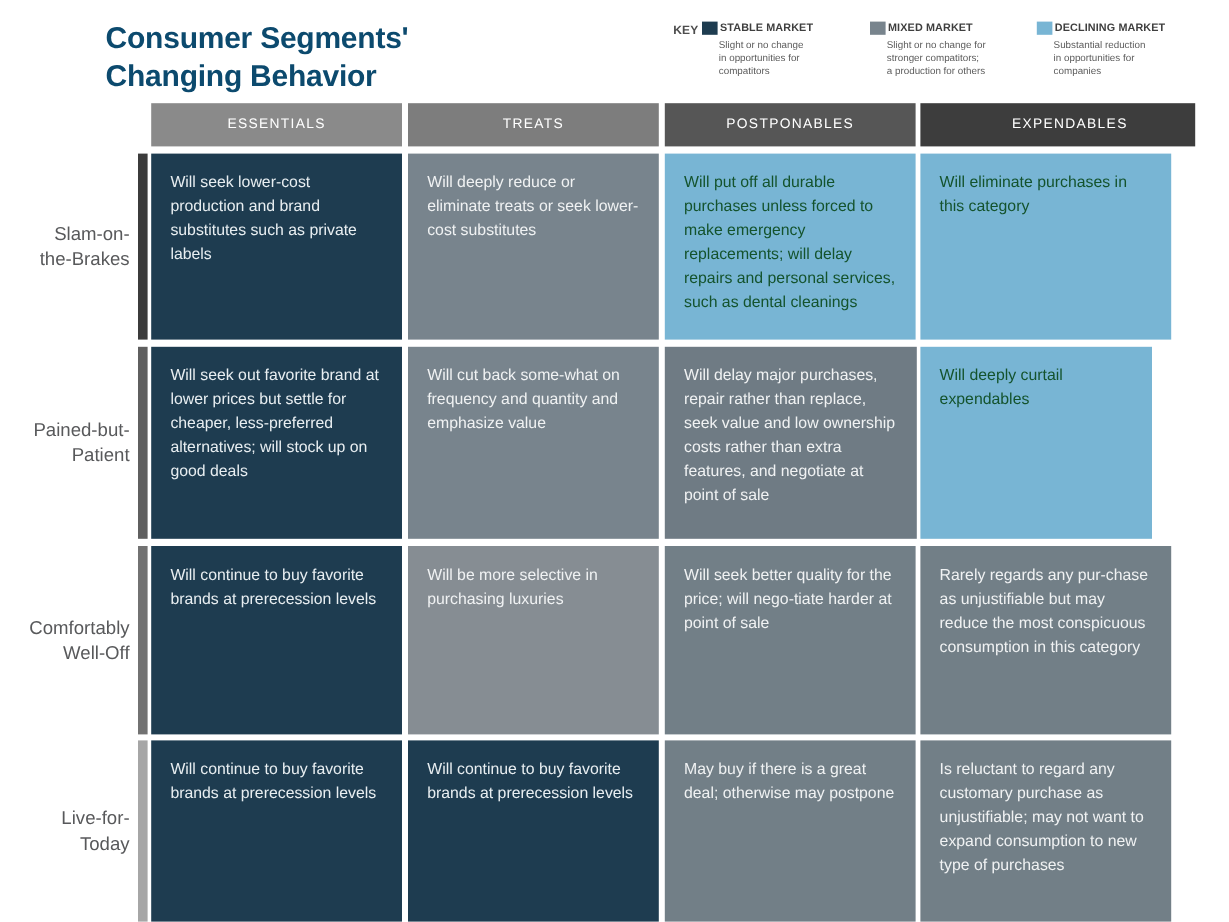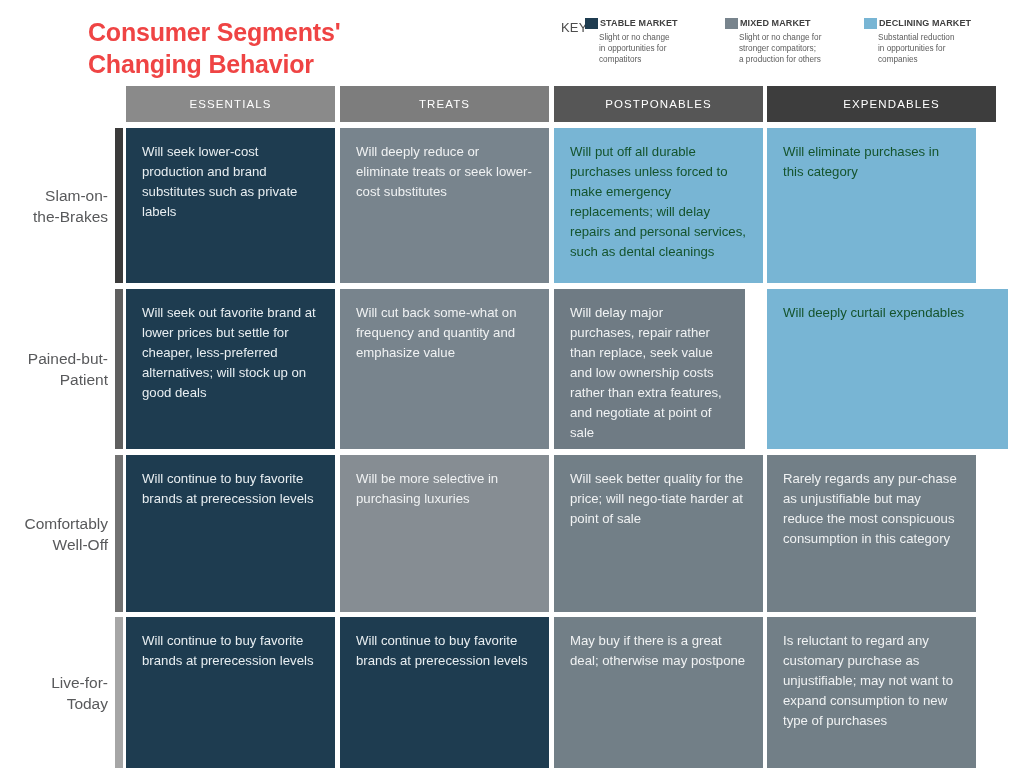--- a/index.html
+++ b/index.html
@@ -24,39 +24,39 @@
     height: 86px;
   }
   #title {
     position: absolute;
     left: 88px;
     top: 16px;
     width: 440px;
     font-size: 25px;
     font-weight: bold;
     line-height: 1.28;
-    color: #ef4444;
+    color: #0c4a6e;
     letter-spacing: -0.2px;
   }
   #title .tline { display: block; }
 
   
   #legend {
     position: absolute;
     left: 561px;
     top: 18px;
     width: 460px;
     height: 56px;
   }
   .legend-key-label {
     position: absolute;
     left: 0;
     top: 2px;
-    font-size: 13px;
-    font-weight: normal;
+    font-size: 10px;
+    font-weight: bold;
     color: #4d4d4d;
     letter-spacing: 0.2px;
   }
   .legend-item {
     position: absolute;
     top: 0;
     width: 142px;
   }
   .legend-item.li0 { left: 24px; }
   .legend-item.li1 { left: 164px; }
@@ -219,24 +219,24 @@
       <span>Pained-but-</span>
       <span>Patient</span>
     </div>
     <div class="row-bar" style="top: 203px; height: 160px; background: rgb(95, 95, 95);"></div>
     <div class="cell " style="left: 126px; top: 203px; width: 209px; height: 160px; background: rgb(30, 60, 80);">
       <p>Will seek out favorite brand at lower prices but settle for cheaper, less-preferred alternatives; will stock up on good deals</p>
     </div>
     <div class="cell on-gray" style="left: 340px; top: 203px; width: 209px; height: 160px; background: rgb(120, 132, 141);">
       <p>Will cut back some-what on frequency and quantity and emphasize value</p>
     </div>
-    <div class="cell on-gray" style="left: 554px; top: 203px; width: 191px; height: 160px; background: rgb(111, 123, 132);">
+    <div class="cell on-gray" style="left: 554px; top: 203px; width: 210px; height: 160px; background: rgb(111, 123, 132);">
       <p>Will delay major purchases, repair rather than replace, seek value and low ownership costs rather than extra features, and negotiate at point of sale</p>
     </div>
-    <div class="cell on-blue" style="left: 767px; top: 203px; width: 241px; height: 160px; background: rgb(120, 181, 212);">
+    <div class="cell on-blue" style="left: 767px; top: 203px; width: 193px; height: 160px; background: rgb(120, 181, 212);">
       <p>Will deeply curtail expendables</p>
     </div>
     <div class="row-label" style="top: 426.5px;">
       <span>Comfortably</span>
       <span>Well-Off</span>
     </div>
     <div class="row-bar" style="top: 369px; height: 157px; background: rgb(114, 114, 114);"></div>
     <div class="cell " style="left: 126px; top: 369px; width: 209px; height: 157px; background: rgb(30, 60, 80);">
       <p>Will continue to buy favorite brands at prerecession levels</p>
     </div>

